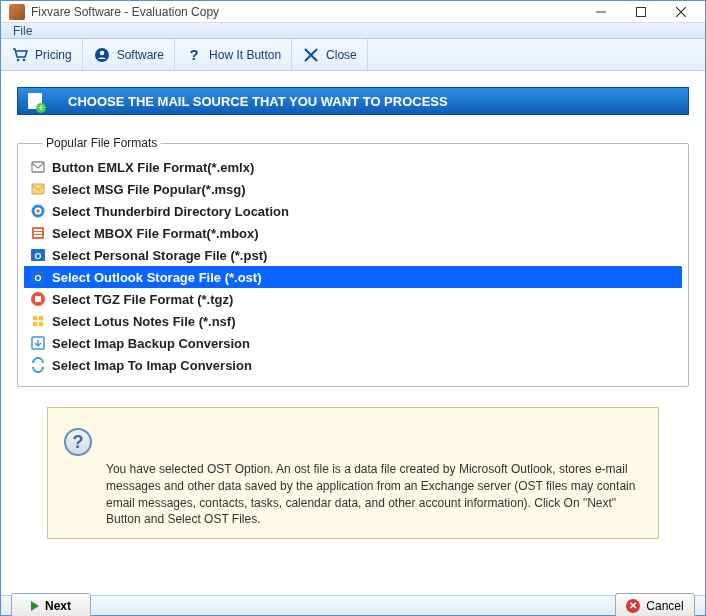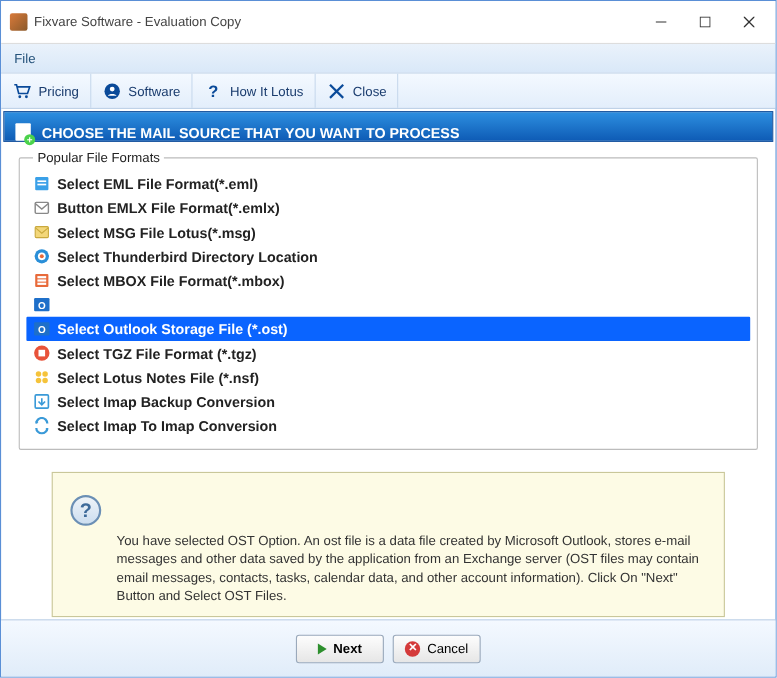--- a/index.html
+++ b/index.html
@@ -6,21 +6,21 @@
 body {
   font-family: "Segoe UI", Tahoma, sans-serif;
   font-size: 12px;
   background: #fff;
   width: 706px;
   height: 616px;
   overflow: hidden;
   border: 1px solid #5a8fd6;
 }
 .titlebar {
-  height: 39px;
+  height: 22px;
   background: #fff;
   display: flex;
   align-items: center;
   padding: 0 4px 0 8px;
   border-bottom: 1px solid #ddd;
 }
 .titlebar .app-icon {
   width: 16px; height: 16px;
   background: linear-gradient(135deg, #d97a3a, #8b5a2b);
   border-radius: 2px;
@@ -28,21 +28,21 @@
 }
 .titlebar .title { color: #444; font-size: 12px; flex: 0 0 auto; }
 .titlebar .spacer { flex: 1; }
 .titlebar .winbtn {
   width: 40px; height: 28px;
   display: flex; align-items: center; justify-content: center;
   color: #333;
   cursor: pointer;
 }
 .menubar {
-  height: 27px;
+  height: 16px;
   background: linear-gradient(#eaf2fb, #d9e8f8);
   border-bottom: 1px solid #b8cee6;
   padding: 0 6px;
   display: flex;
   align-items: center;
 }
 .menubar .menu-item {
   color: #24527a;
   padding: 2px 6px;
   font-size: 12px;
@@ -70,24 +70,24 @@
   width: 18px; height: 18px;
   display: flex; align-items: center; justify-content: center;
 }
 .section-header {
   height: 28px;
   background: linear-gradient(#2d8fe0, #0e5bb5);
   color: #fff;
   font-weight: bold;
   font-size: 13px;
   display: flex;
-  align-items: flex-end;
+  align-items: center;
   padding: 0 10px;
-  gap: 10px;
-  margin: 2px;
+  gap: 26px;
+  margin: 16px;
   border: 1px solid #0a4a99;
 }
 .section-header .doc-icon {
   width: 14px; height: 16px;
   background: #fff;
   position: relative;
   border-radius: 1px;
 }
 .section-header .doc-icon::after {
   content: "+";
@@ -105,21 +105,21 @@
 }
 .groupbox {
   border: 1px solid #bcbcbc;
   border-radius: 2px;
   padding: 6px 6px 10px 6px;
   position: relative;
 }
 .groupbox .legend {
   position: absolute;
   top: -8px;
-  left: 12px;
+  left: 24px;
   background: #fff;
   padding: 0 4px;
   color: #222;
   font-size: 12px;
 }
 .list { margin-top: 6px; }
 .list-item {
   display: flex;
   align-items: center;
   gap: 6px;
@@ -162,26 +162,26 @@
 .info-panel .info-text {
   color: #333;
   font-size: 12px;
   line-height: 1.4;
   margin-top: 43px;
 }
 .footer {
   position: absolute;
   left: 1px; right: 1px;
   bottom: 1px;
-  height: 52px;
+  height: 20px;
   background: linear-gradient(#f4f9ff, #e0ecf9);
   border-top: 1px solid #b8cee6;
   display: flex;
   align-items: center;
-  justify-content: center;
+  justify-content: space-between;
   gap: 8px;
   padding: 0 10px;
 }
 .footer .fbtn {
   height: 26px;
   min-width: 80px;
   border: 1px solid #9aa9bb;
   border-radius: 3px;
   background: linear-gradient(#fdfdfd, #e6e6e6);
   display: flex;
@@ -260,21 +260,21 @@
         </svg>
     </span>
     <span>Software</span>
   </div>
   <div class="tbtn">
     <span class="ticon">
       <svg width="18" height="18" viewBox="0 0 18 18">
           <text x="9" y="14" text-anchor="middle" font-size="15" font-weight="bold" fill="#0a4a99">?</text>
         </svg>
     </span>
-    <span>How It Lotus</span>
+    <span>How It Button</span>
   </div>
   <div class="tbtn">
     <span class="ticon">
       <svg width="16" height="16" viewBox="0 0 16 16">
           <line x1="2" y1="2" x2="14" y2="14" stroke="#0a4a99" stroke-width="2"></line>
           <line x1="14" y1="2" x2="2" y2="14" stroke="#0a4a99" stroke-width="2"></line>
         </svg>
     </span>
     <span>Close</span>
   </div>
@@ -285,44 +285,34 @@
   <span>CHOOSE THE MAIL SOURCE THAT YOU WANT TO PROCESS</span>
 </div>
 
 <div class="content">
   <div class="groupbox">
     <div class="legend">Popular File Formats</div>
     <div class="list" id="format-list">
         <div class="list-item">
           <span class="fi">
             <svg width="16" height="16">
-              <rect x="2" y="2" width="12" height="12" rx="1" fill="#3aa0e8"></rect>
-              <rect x="4" y="5" width="8" height="1.5" fill="#fff"></rect>
-              <rect x="4" y="8" width="8" height="1.5" fill="#fff"></rect>
-            </svg>
-          </span>
-          <span>Select EML File Format(*.eml)</span>
-        </div>
-        <div class="list-item">
-          <span class="fi">
-            <svg width="16" height="16">
               <rect x="2" y="3" width="12" height="10" rx="1" fill="none" stroke="#888" stroke-width="1.3"></rect>
               <path d="M2 4l6 5 6-5" fill="none" stroke="#888" stroke-width="1.3"></path>
             </svg>
           </span>
           <span>Button EMLX File Format(*.emlx)</span>
         </div>
         <div class="list-item">
           <span class="fi">
             <svg width="16" height="16">
               <rect x="2" y="3" width="12" height="10" rx="1" fill="#f3d77a" stroke="#c9a93e"></rect>
               <path d="M2 4l6 5 6-5" fill="none" stroke="#c9a93e"></path>
             </svg>
           </span>
-          <span>Select MSG File Lotus(*.msg)</span>
+          <span>Select MSG File Popular(*.msg)</span>
         </div>
         <div class="list-item">
           <span class="fi">
             <svg width="16" height="16">
               <circle cx="8" cy="8" r="6.5" fill="#2a8fd8"></circle>
               <circle cx="8" cy="8" r="3.5" fill="#fff"></circle>
               <circle cx="8" cy="8" r="1.8" fill="#e86a3a"></circle>
             </svg>
           </span>
           <span>Select Thunderbird Directory Location</span>
@@ -338,20 +328,21 @@
           </span>
           <span>Select MBOX File Format(*.mbox)</span>
         </div>
         <div class="list-item">
           <span class="fi">
             <svg width="16" height="16">
               <rect x="1" y="2" width="14" height="12" rx="1" fill="#1e6fc9"></rect>
               <text x="8" y="12" text-anchor="middle" font-size="9" font-weight="bold" fill="#fff">O</text>
             </svg>
           </span>
+          <span>Select Personal Storage File (*.pst)</span>
         </div>
         <div class="list-item selected">
           <span class="fi">
             <svg width="16" height="16">
               <rect x="1" y="2" width="14" height="12" rx="1" fill="#1e6fc9"></rect>
               <text x="8" y="12" text-anchor="middle" font-size="9" font-weight="bold" fill="#fff">O</text>
             </svg>
           </span>
           <span>Select Outlook Storage File (*.ost)</span>
         </div>

